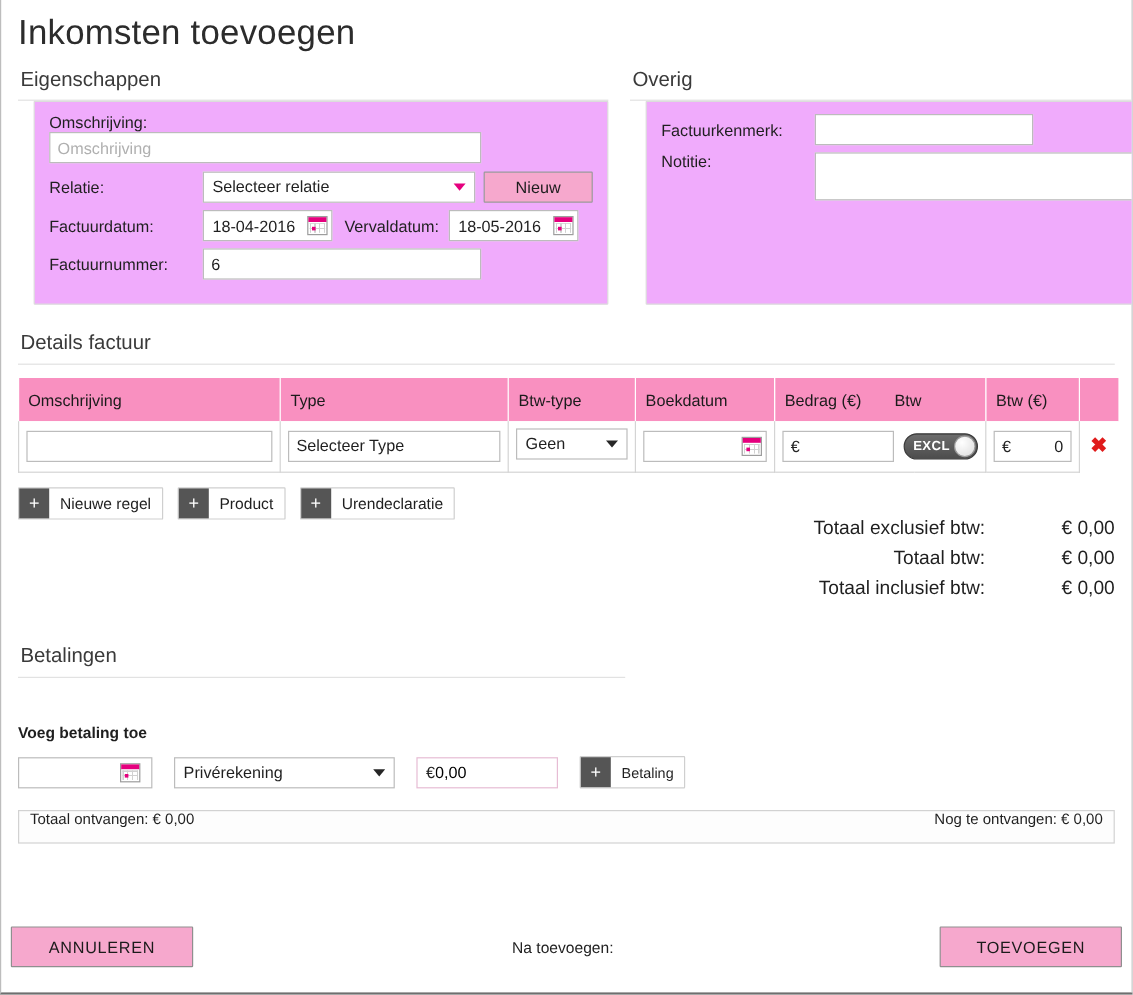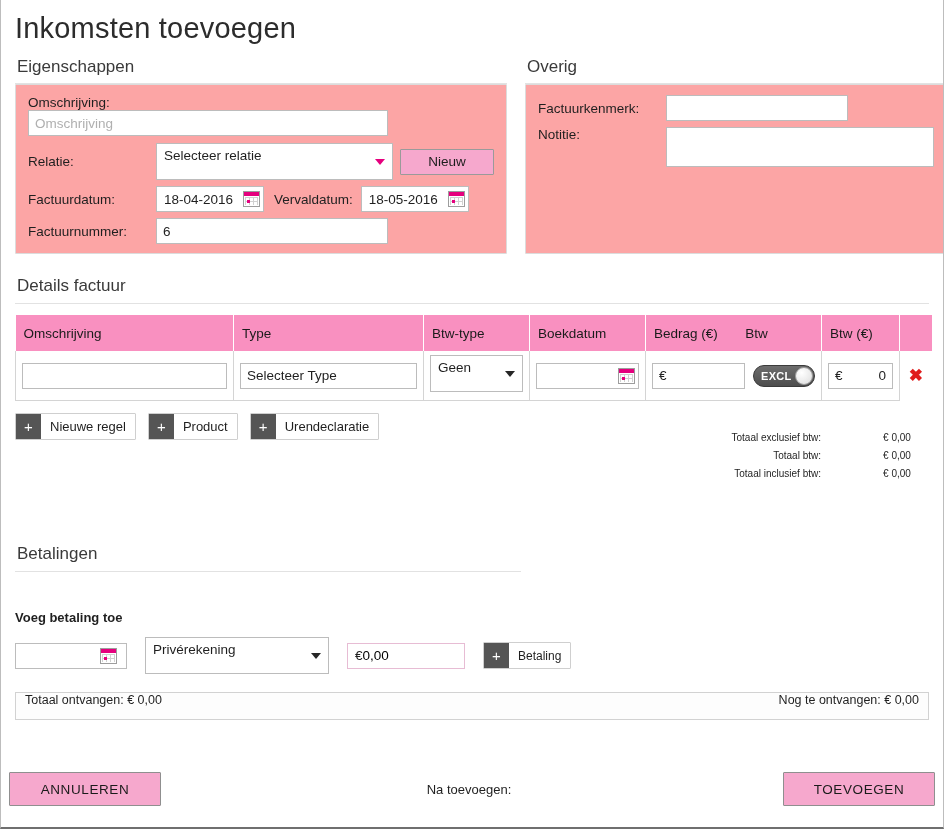--- a/index.html
+++ b/index.html
@@ -45,25 +45,26 @@
   .top-row {
     display: flex;
     gap: 18px;
     padding: 0 14px;
   }
   .col {
     width: 492px;
     box-sizing: border-box;
   }
   .panel {
-    background: #fca5a5;
+    background: #f0abfc;
     border: 1px solid #dcdcdc;
     border-radius: 1px;
     box-sizing: border-box;
     padding: 10px 12px 29px 12px;
+    margin-left: 13px;
   }
   .panel-left { height: 170px; }
   .panel-right { height: 170px; }
 
   .lbl {
     font-size: 13.5px;
     color: #1f1f1f;
     white-space: nowrap;
   }
 
@@ -105,21 +106,21 @@
     margin-bottom: 7px;
   }
 
   
   .sel {
     position: relative;
     display: inline-block;
     box-sizing: border-box;
     border: 1px solid #bcbcbc;
     background: #fff;
-    height: 37px;
+    height: 26px;
     line-height: 20px;
     font-size: 13.5px;
     color: #1f1f1f;
     padding: 2px 24px 2px 7px;
     cursor: pointer;
     white-space: nowrap;
     overflow: hidden;
   }
   .sel .arrow {
     position: absolute;
@@ -379,30 +380,30 @@
     font-size: 13px;
     color: #1f1f1f;
   }
 
   
   .totals {
     position: absolute;
     right: 14px;
     top: 432px;
     width: 310px;
-    font-size: 10px;
+    font-size: 16px;
     color: #1f1f1f;
   }
   .totals .trow {
     display: flex;
     justify-content: space-between;
     margin-bottom: 7px;
   }
   .totals .tlbl { flex: 1; text-align: right; padding-right: 44px; }
-  .totals .tval { width: 64px; text-align: center; }
+  .totals .tval { width: 64px; text-align: right; }
 
   
   .betalingen-head {
     padding: 0 14px;
     margin-top: 96px;
   }
   .betalingen-head .section-head {
     border-bottom: 1px solid #e2e2e2;
     padding-bottom: 7px;
     width: 504px;

